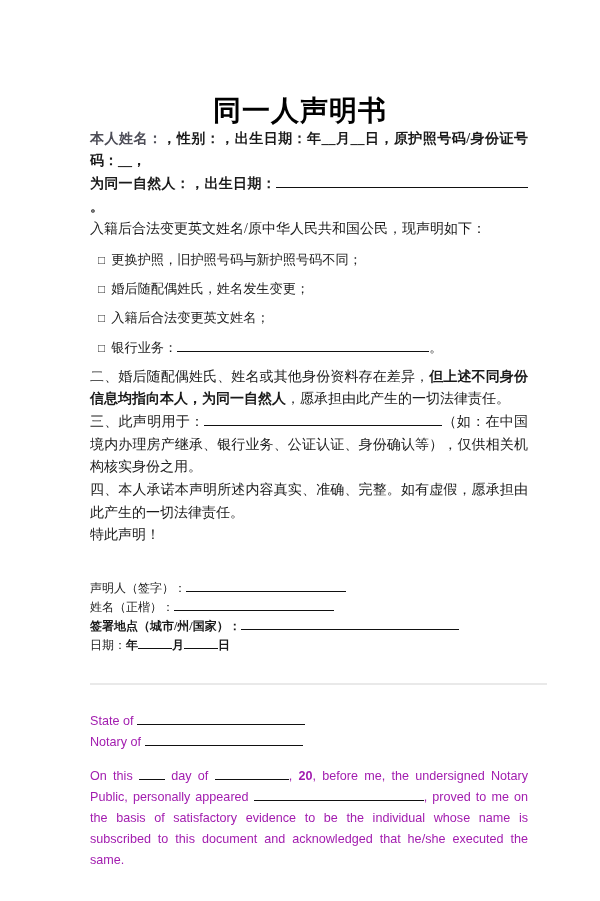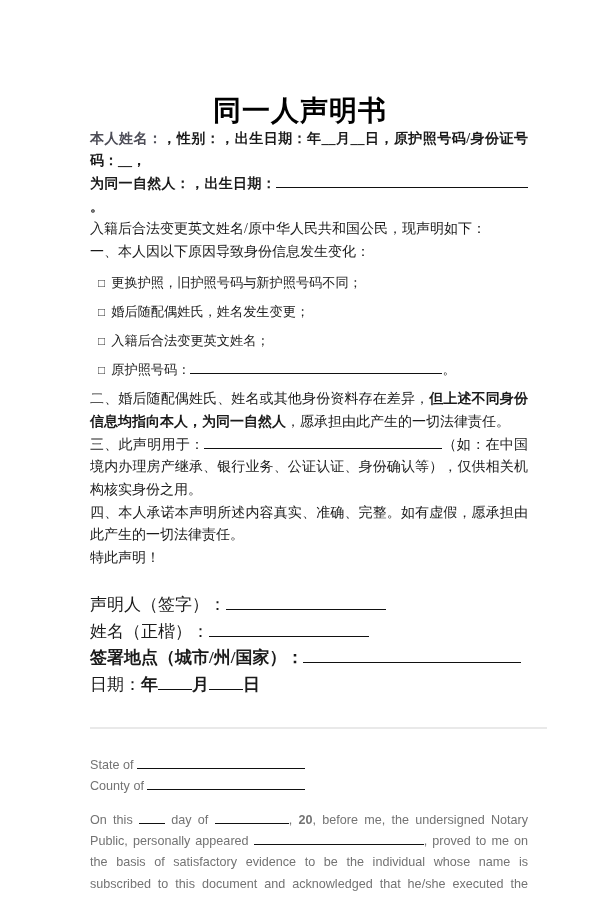--- a/index.html
+++ b/index.html
@@ -71,39 +71,39 @@
     vertical-align: baseline;
     height: 0.92em;
   }
   .b-xxl { width: 252px; }
   .b-xl  { width: 238px; }
   .b-lg  { width: 218px; }
   .b-md  { width: 160px; }
   .b-xs  { width: 34px; }
 
   .sig-block {
-    margin-top: 22px;
-    font-size: 17px;
+    margin-top: 32px;
+    font-size: 12px;
     line-height: 1.58;
   }
   .sig-row { white-space: nowrap; }
 
   .divider {
     margin: 28px 0 0 0;
     height: 2px;
     background: #e9e9e9;
     border: 0;
     width: 457px;
   }
 
   .notary {
     font-family: "Liberation Sans", "DejaVu Sans", sans-serif;
     font-size: 12.6px;
     line-height: 1.68;
-    color: #737373;
+    color: #a21caf;
   }
   .notary .blank { border-bottom: 1.4px solid #111; }
   .notary-head { margin-top: 26px; }
   .notary-para {
     text-align: justify;
   }
   .nb-state  { width: 168px; }
   .nb-county { width: 158px; }
   .nb-day    { width: 26px; }
   .nb-month  { width: 74px; }
@@ -115,48 +115,47 @@
 <div class="page">
 
   <h1 class="doc-title">同一人声明书</h1>
 
   <div class="body-wrap">
 
     <p class="para bold mt-head"><span class="soft">本人姓名：</span><span>，性别：</span><span>，出生日期：</span><span>年__月__日，原护照号码/身份证号码：__，</span><br><span>为同一自然人：</span><span>，出生日期：</span><span class="blank b-xxl"></span><span>。</span></p>
 
     <p class="para mt-lg">入籍后合法变更英文姓名/原中华人民共和国公民，现声明如下：</p>
 
-    <p class="para mt-lg">一、本人因以下原因导致身份信息发生变化：</p>
 
     <p class="checkline mt-lg"><span class="cb">□</span><span>更换护照，旧护照号码与新护照号码不同；</span></p>
 
     <p class="checkline mt-md"><span class="cb">□</span><span>婚后随配偶姓氏，姓名发生变更；</span></p>
 
     <p class="checkline mt-md"><span class="cb">□</span><span>入籍后合法变更英文姓名；</span></p>
 
-    <p class="checkline mt-md"><span class="cb">□</span><span>原护照号码：</span><span class="blank b-xxl"></span><span>。</span></p>
+    <p class="checkline mt-md"><span class="cb">□</span><span>银行业务：</span><span class="blank b-xxl"></span><span>。</span></p>
 
     <p class="para mt-lg"><span>二、婚后随配偶姓氏、姓名或其他身份资料存在差异，</span><span class="bold">但上述不同身份信息均指向本人，为同一自然人</span><span>，愿承担由此产生的一切法律责任。</span></p>
 
     <p class="para mt-lg"><span>三、此声明用于：</span><span class="blank b-xl"></span><span>（如：在中国境内办理房产继承、银行业务、公证认证、身份确认等），仅供相关机构核实身份之用。</span></p>
 
     <p class="para mt-lg">四、本人承诺本声明所述内容真实、准确、完整。如有虚假，愿承担由此产生的一切法律责任。</p>
 
     <p class="para mt-lg">特此声明！</p>
 
     <div class="sig-block">
       <div class="sig-row"><span>声明人（签字）：</span><span class="blank b-md"></span></div>
       <div class="sig-row"><span>姓名（正楷）：</span><span class="blank b-md"></span></div>
       <div class="sig-row bold"><span>签署地点（城市/州/国家）：</span><span class="blank b-lg"></span></div>
       <div class="sig-row"><span>日期：</span><span class="bold">年</span><span class="blank b-xs"></span><span class="bold">月</span><span class="blank b-xs"></span><span class="bold">日</span></div>
     </div>
 
     <hr class="divider">
 
     <div class="notary">
       <div class="notary-head"><span>State of</span> <span class="blank nb-state"></span></div>
-      <div><span>County of</span> <span class="blank nb-county"></span></div>
+      <div><span>Notary of</span> <span class="blank nb-county"></span></div>
 
       <p class="notary-para"><span>On this</span> <span class="blank nb-day"></span> <span>day of</span> <span class="blank nb-month"></span><span>, </span><span class="bold">20</span><span>, before me, the undersigned Notary Public, personally appeared</span> <span class="blank nb-name"></span><span>, proved to me on the basis of satisfactory evidence to be the individual whose name is subscribed to this document and acknowledged that he/she executed the same.</span></p>
     </div>
 
   </div>
 </div>
 
 </body></html>

